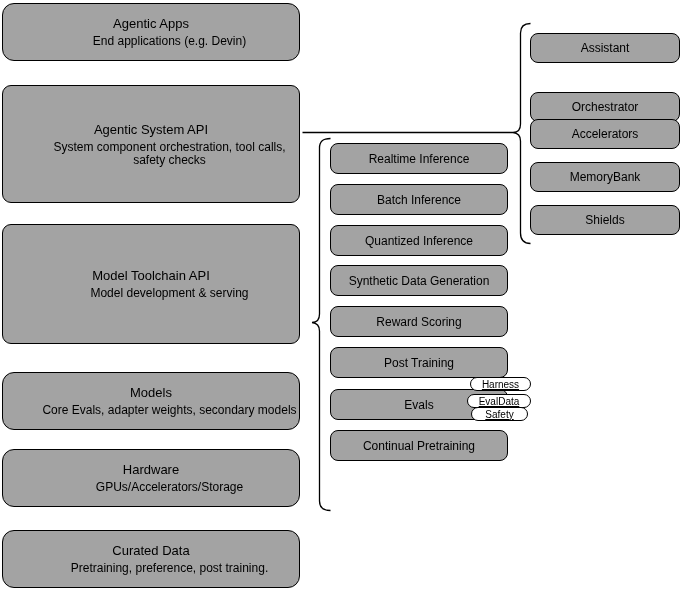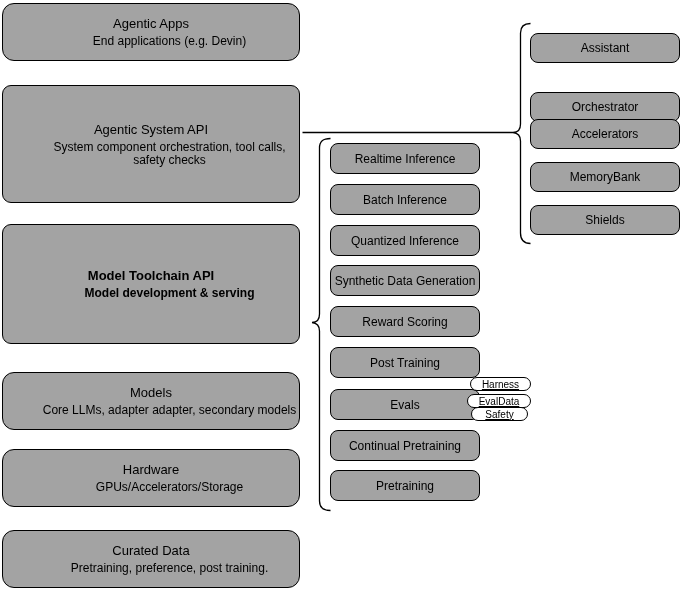--- a/index.html
+++ b/index.html
@@ -49,21 +49,21 @@
     line-height: 16px;
   }
   .node-subtitle {
     font-size: 12px;
     line-height: 13px;
     margin-top: 3px;
     padding-left: 37px;
   }
   .mid-box {
     left: 330px;
-    width: 150px;
+    width: 178px;
     height: 31px;
     border-radius: 8px;
     font-size: 12px;
   }
   .right-box {
     left: 530px;
     width: 150px;
     height: 30px;
     border-radius: 8px;
     font-size: 12px;
@@ -96,28 +96,28 @@
   <div class="node stack-box" style="top:3px;height:58px;">
     <div class="node-title">Agentic Apps</div>
     <div class="node-subtitle">End applications (e.g. Devin)</div>
   </div>
 
   <div class="node stack-box big" style="top:85px;height:118px;">
     <div class="node-title">Agentic System API</div>
     <div class="node-subtitle">System component orchestration, tool calls, safety checks</div>
   </div>
 
-  <div class="node stack-box big" style="top:224px;height:120px;font-weight:bold;">
+  <div class="node stack-box big" style="top:224px;height:120px;">
     <div class="node-title">Model Toolchain API</div>
     <div class="node-subtitle">Model development &amp; serving</div>
   </div>
 
   <div class="node stack-box" style="top:372px;height:58px;">
     <div class="node-title">Models</div>
-    <div class="node-subtitle">Core LLMs, adapter adapter, secondary models</div>
+    <div class="node-subtitle">Core Evals, adapter weights, secondary models</div>
   </div>
 
   <div class="node stack-box" style="top:449px;height:58px;">
     <div class="node-title">Hardware</div>
     <div class="node-subtitle">GPUs/Accelerators/Storage</div>
   </div>
 
   <div class="node stack-box" style="top:530px;height:58px;">
     <div class="node-title">Curated Data</div>
     <div class="node-subtitle">Pretraining, preference, post training.</div>
@@ -140,23 +140,20 @@
   </div>
   <div class="node mid-box" style="top:389px;">
     <span>Evals</span>
   </div>
   <div class="node mid-box" style="top:347px;">
     <span>Post Training</span>
   </div>
   <div class="node mid-box" style="top:430px;">
     <span>Continual Pretraining</span>
   </div>
-  <div class="node mid-box" style="top:470px;">
-    <span>Pretraining</span>
-  </div>
 
   <div class="tag-oval" style="left:470px;top:377px;width:61px;height:14px;">
     <span>Harness</span>
   </div>
   <div class="tag-oval" style="left:467px;top:394px;width:64px;height:14px;">
     <span>EvalData</span>
   </div>
   <div class="tag-oval" style="left:471px;top:407px;width:57px;height:14px;">
     <span>Safety</span>
   </div>

